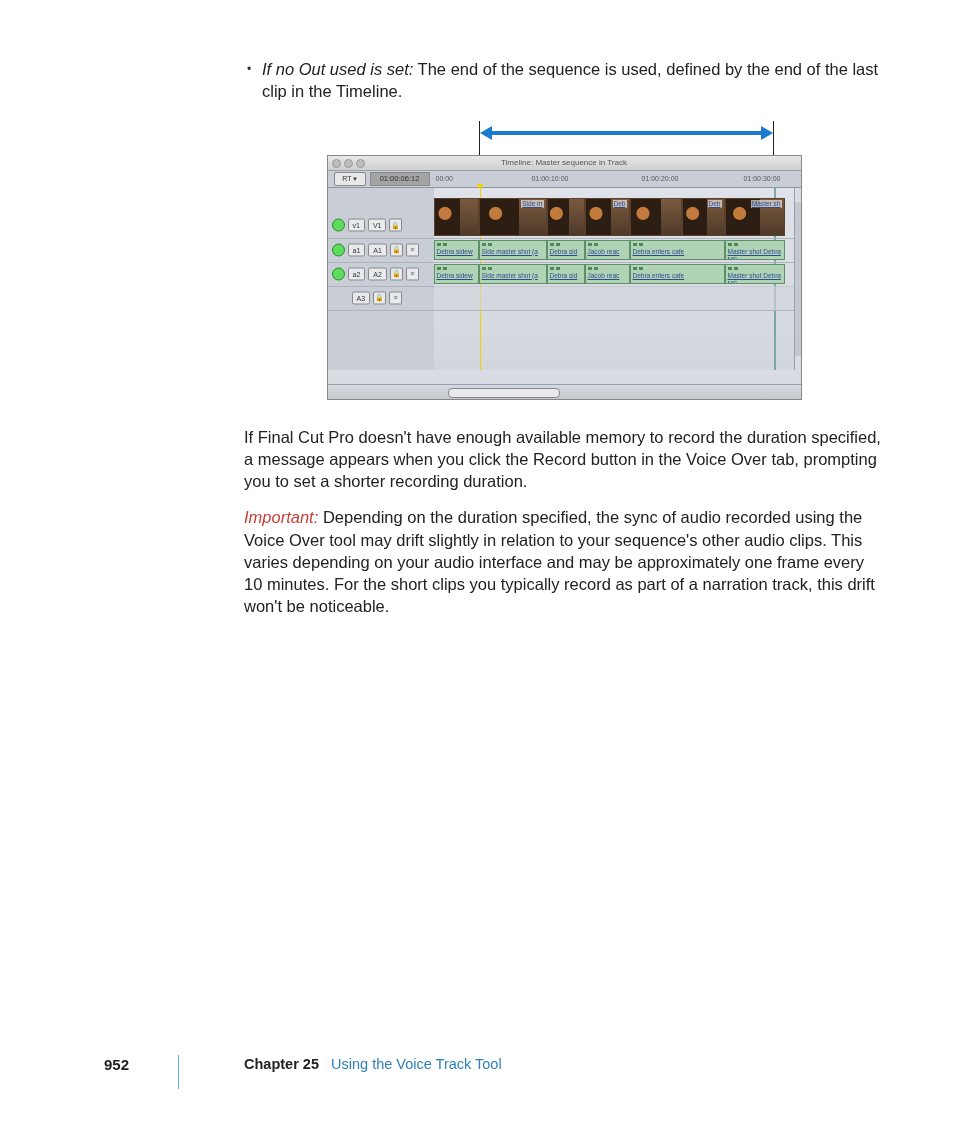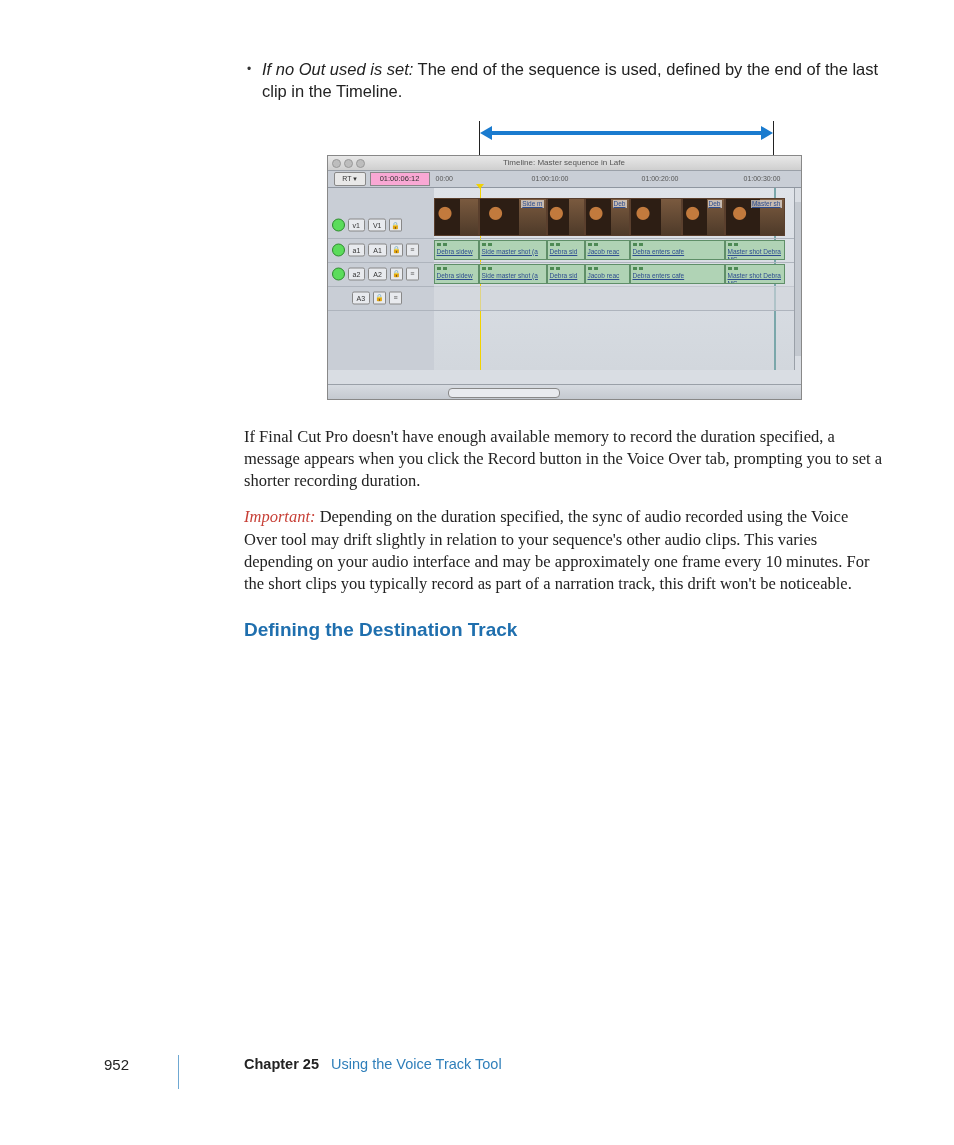--- a/index.html
+++ b/index.html
@@ -109,21 +109,21 @@
     border-bottom: 1px solid #8f96a0;
     position: relative;
   }
   .rt-btn {
     position:absolute; left:6px; top:1px; width:30px; height:12px;
     background:#e8e8e8; border:1px solid #888; border-radius:2px;
     font-size:7px; text-align:center; line-height:12px;
   }
   .tc-box {
     position:absolute; left:42px; top:1px; width:58px; height:12px;
-    background:#f9a8d4; border:1px solid #888; font-size:7.5px;
+    background:#a3a3a3; border:1px solid #888; font-size:7.5px;
     text-align:center; line-height:12px;
   }
   .ruler-area{
     position:absolute; left:106px; right:6px; top:0; bottom:0;
     background:#c9ced6;
   }
   .ruler-area .ticklabel{
     position:absolute; top:3px; font-size:7px; color:#555;
   }
   .tracks-area {
@@ -206,36 +206,36 @@
     position:absolute; top:0; bottom:0; width:1px; background:#f2d200;
   }
   .playhead::before{
     content:""; position:absolute; top:-4px; left:-4px;
     border-left:4px solid transparent; border-right:4px solid transparent;
     border-top:5px solid #f2d200;
   }
   .outmark{
     position:absolute; top:0; bottom:0; width:2px; background:#7aa7aa;
   }
-  .para { margin: 0 0 14px 0; font-family: Liberation Serif, serif; }
+  .para { margin: 0 0 14px 0; }
   .important-label {
     font-style: italic;
     color: #c73f36;
   }
   .section-heading {
     color: #1f6fae;
     font-weight: 600;
     font-size: 19px;
     margin: 22px 0 2px 0;
   }
   .footer-pageno {
     position:absolute;
     left: 104px;
     bottom: 70px;
-    font-weight: 400;
+    font-weight: 700;
     font-size: 15px;
   }
   .footer-right {
     position:absolute;
     left: 244px;
     bottom: 70px;
     font-size: 14.5px;
   }
   .footer-right .chap { font-weight: 700; }
   .footer-right .title { color: #2f7fba; }
@@ -264,21 +264,21 @@
       <div class="arrow-head" style="left:434px;border-left:12px solid #1a7bcf;"></div>
     </div>
 
     <div class="shot">
       <div class="titlebar">
         <div class="tlight">
             <span></span>
             <span></span>
             <span></span>
           </div>
-        <span>Timeline: Master sequence in Lafe</span>
+        <span>Timeline: Master sequence in Track</span>
       </div>
       <div class="rulerbar">
         <div class="rt-btn">RT ▾</div>
         <div class="tc-box">01:00:06:12</div>
         <div class="ruler-area">
           <span class="ticklabel" style="left:2px;">00:00</span>
           <span class="ticklabel" style="left:98px;">01:00:10:00</span>
           <span class="ticklabel" style="left:208px;">01:00:20:00</span>
           <span class="ticklabel" style="left:310px;">01:00:30:00</span>
         </div>
@@ -381,21 +381,20 @@
       </div>
     </div>
   </div>
 
   <p class="para">If Final Cut Pro doesn't have enough available memory to record the duration specified, a message appears when you click the Record button in the Voice Over tab, prompting you to set a shorter recording duration.</p>
 
   <p class="para">
     <span class="important-label">Important:</span><span>  Depending on the duration specified, the sync of audio recorded using the Voice Over tool may drift slightly in relation to your sequence's other audio clips. This varies depending on your audio interface and may be approximately one frame every 10 minutes. For the short clips you typically record as part of a narration track, this drift won't be noticeable.</span>
   </p>
 
-  <h3 class="section-heading">Defining the Destination Track</h3>
 
 </div>
 
 <div class="vdiv"></div>
 <div class="footer-pageno">952</div>
 <div class="footer-right">
   <span class="chap">Chapter 25</span>&nbsp;&nbsp;&nbsp;<span class="title">Using the Voice Track Tool</span>
 </div>
 
 </body></html>

